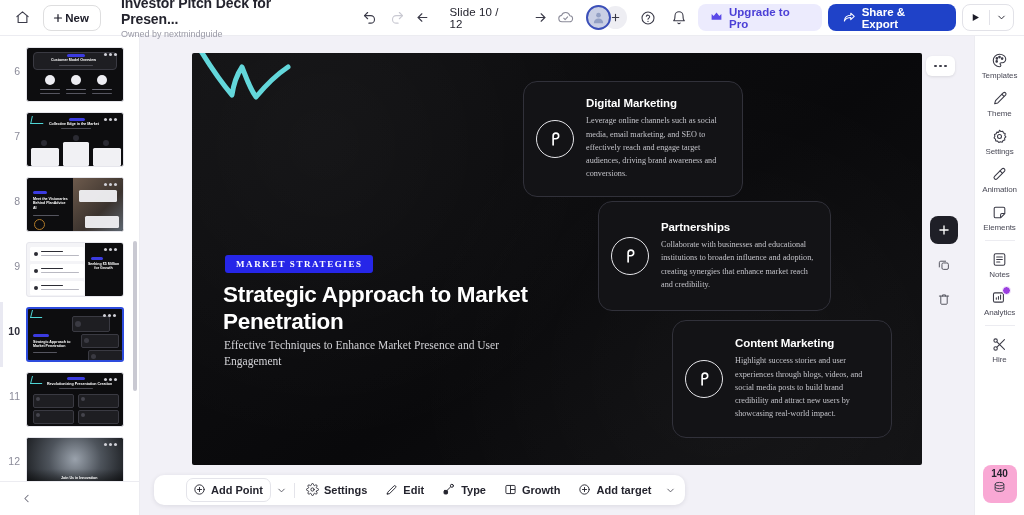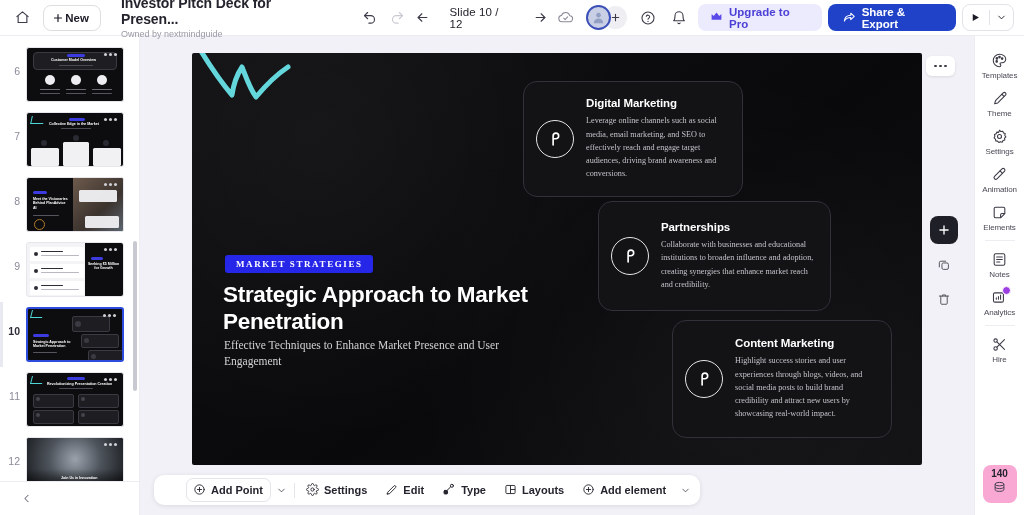--- a/index.html
+++ b/index.html
@@ -614,30 +614,30 @@
             </span>
             <span>Type</span>
           </div>
           <div class="tb-item">
             <span>
               <svg width="13" height="13" viewBox="0 0 24 24" fill="none" stroke="#24242e" stroke-width="1.7" stroke-linejoin="round">
                   <rect x="3.5" y="4.5" width="17" height="15" rx="2"></rect>
                   <path d="M12 4.5v15M12 12h8.5"></path>
                 </svg>
             </span>
-            <span>Layouts</span>
+            <span>Growth</span>
           </div>
           <div class="tb-item">
             <span>
               <svg width="13" height="13" viewBox="0 0 24 24" fill="none" stroke="#24242e" stroke-width="1.7" stroke-linecap="round">
                   <circle cx="12" cy="12" r="8.6"></circle>
                   <path d="M12 8.2v7.6M8.2 12h7.6"></path>
                 </svg>
             </span>
-            <span>Add element</span>
+            <span>Add target</span>
           </div>
           <div class="tb-caret">
             <svg width="11" height="11" viewBox="0 0 24 24" fill="none" stroke="currentColor" stroke-width="2" stroke-linecap="round" stroke-linejoin="round">
                 <path d="m6 9 6 6 6-6"></path>
               </svg>
           </div>
         </div>
 
       </div>
     </div>

